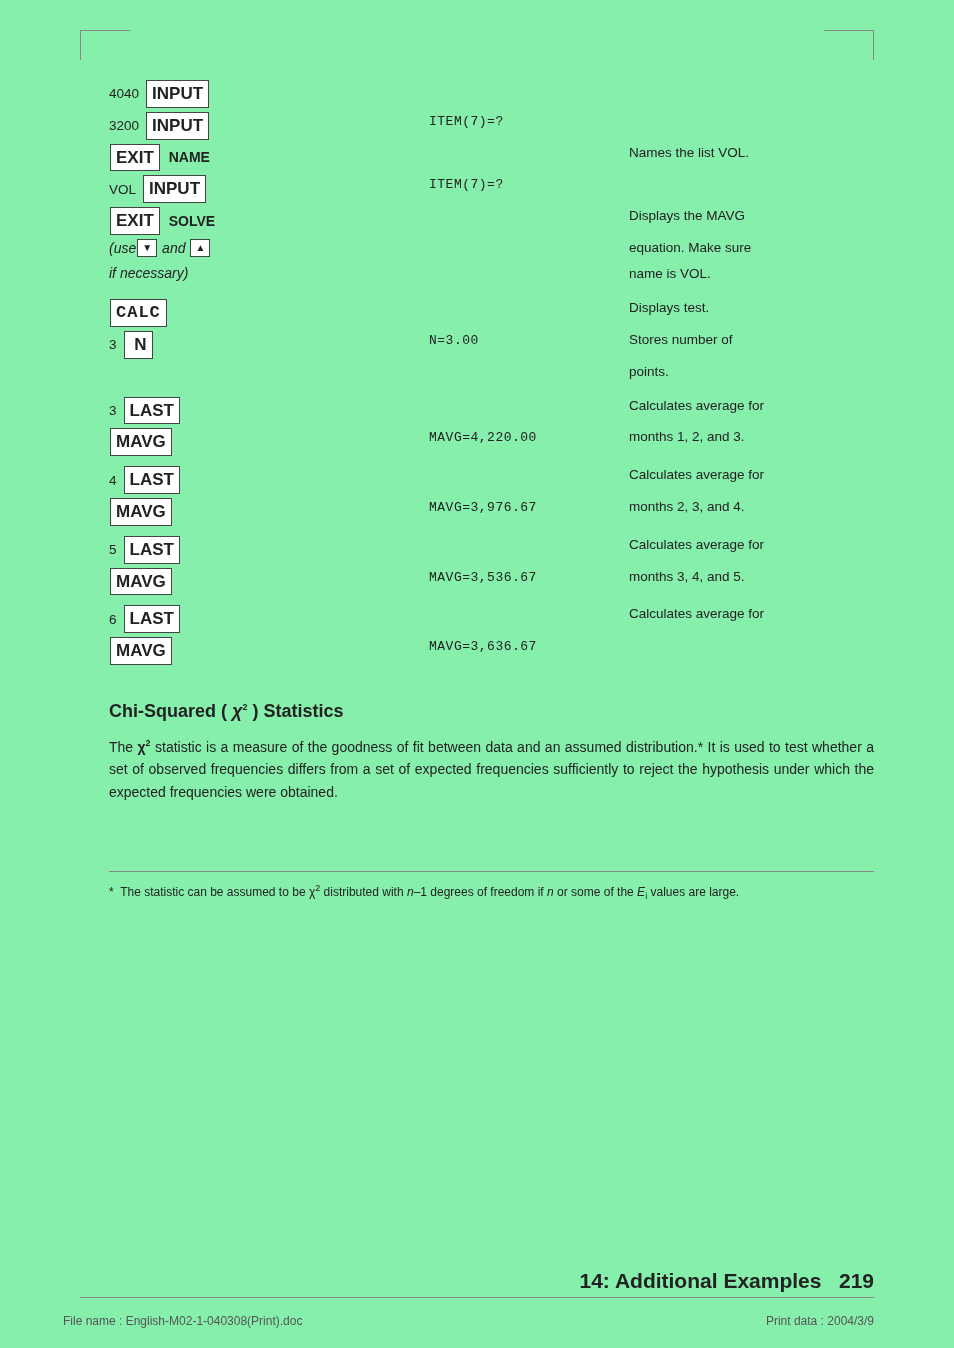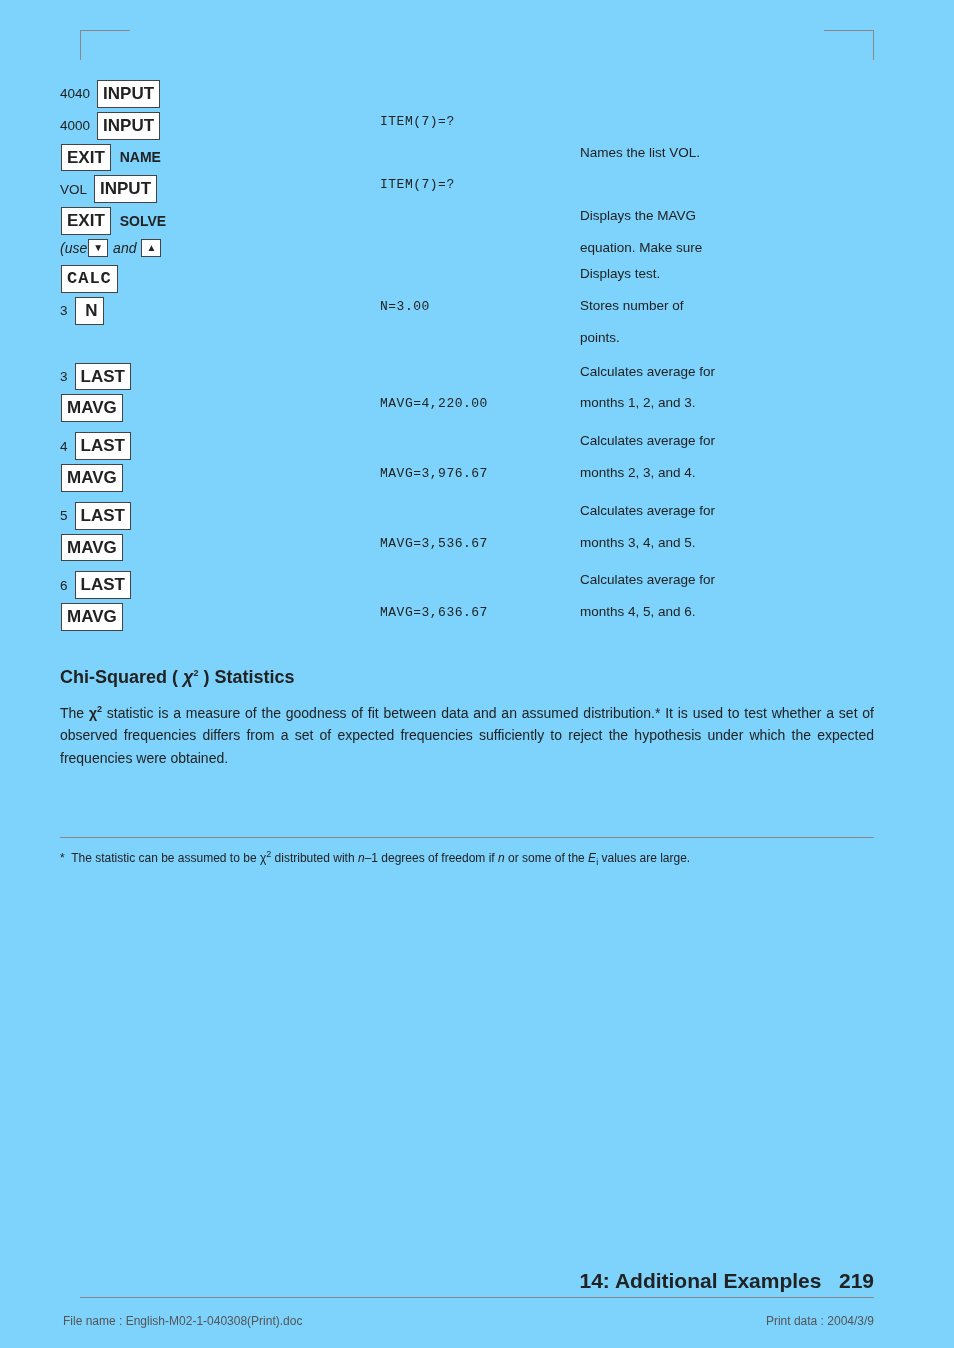--- a/index.html
+++ b/index.html
@@ -10,22 +10,22 @@
       font-size: 14px;
       color: #222;
       width: 954px;
       min-height: 1348px;
       position: relative;
     }
 
     .page {
       width: 954px;
       min-height: 1348px;
-      background: #7dd3fc;
-      padding: 60px 80px 60px 60px;
+      background: #86efac;
+      padding: 60px 80px 60px 109px;
       position: relative;
     }
     .top-border-left {
       position: absolute;
       top: 30px;
       left: 80px;
       width: 50px;
       height: 1px;
       background: #888;
     }
@@ -218,21 +218,21 @@
         <div class="step-left">
           <span class="step-number">4040</span>
           <span class="key">INPUT</span>
         </div>
         <div class="step-middle"></div>
         <div class="step-right"></div>
       </div>
 
       <div class="step-row">
         <div class="step-left">
-          <span class="step-number">4000</span>
+          <span class="step-number">3200</span>
           <span class="key">INPUT</span>
         </div>
         <div class="step-middle">
           <span class="display-text">ITEM(7)=?</span>
         </div>
         <div class="step-right"></div>
       </div>
 
 
       <div class="step-row">
@@ -268,20 +268,27 @@
         <div class="step-left">
           <span class="italic">(use </span>
           <span class="key-tri">▼</span>
           <span class="italic">&nbsp;and&nbsp;</span>
           <span class="key-tri">▲</span>
         </div>
         <div class="step-middle"></div>
         <div class="step-right">equation. Make sure</div>
       </div>
 
+      <div class="step-row" style="margin-bottom:8px;">
+        <div class="step-left">
+          <span class="italic">if necessary)</span>
+        </div>
+        <div class="step-middle"></div>
+        <div class="step-right">name is VOL.</div>
+      </div>
 
       <div class="step-row">
         <div class="step-left">
           <span class="key" style="font-family:'Courier New',monospace; letter-spacing:1px;">CALC</span>
         </div>
         <div class="step-middle"></div>
         <div class="step-right">Displays test.</div>
       </div>
 
       <div class="step-row">
@@ -367,21 +374,20 @@
         <div class="step-right">Calculates average for</div>
       </div>
 
       <div class="step-row">
         <div class="step-left">
           <span class="key">MAVG</span>
         </div>
         <div class="step-middle">
           <span class="display-text">MAVG=3,636.67</span>
         </div>
-        <div class="step-right">months 4, 5, and 6.</div>
       </div>
 
     </div>
 
     <div class="section-divider" style="margin-top:36px;">
       <h2 class="section-title">
         <span>Chi-Squared ( </span><span style="font-style:italic;">χ</span><sup>2</sup><span> ) Statistics</span>
       </h2>
       <div class="section-body">
         The <strong>χ<sup>2</sup></strong> statistic is a measure of the goodness of fit between data and an assumed distribution.* It is used to test whether a set of observed frequencies differs from a set of expected frequencies sufficiently to reject the hypothesis under which the expected frequencies were obtained.

